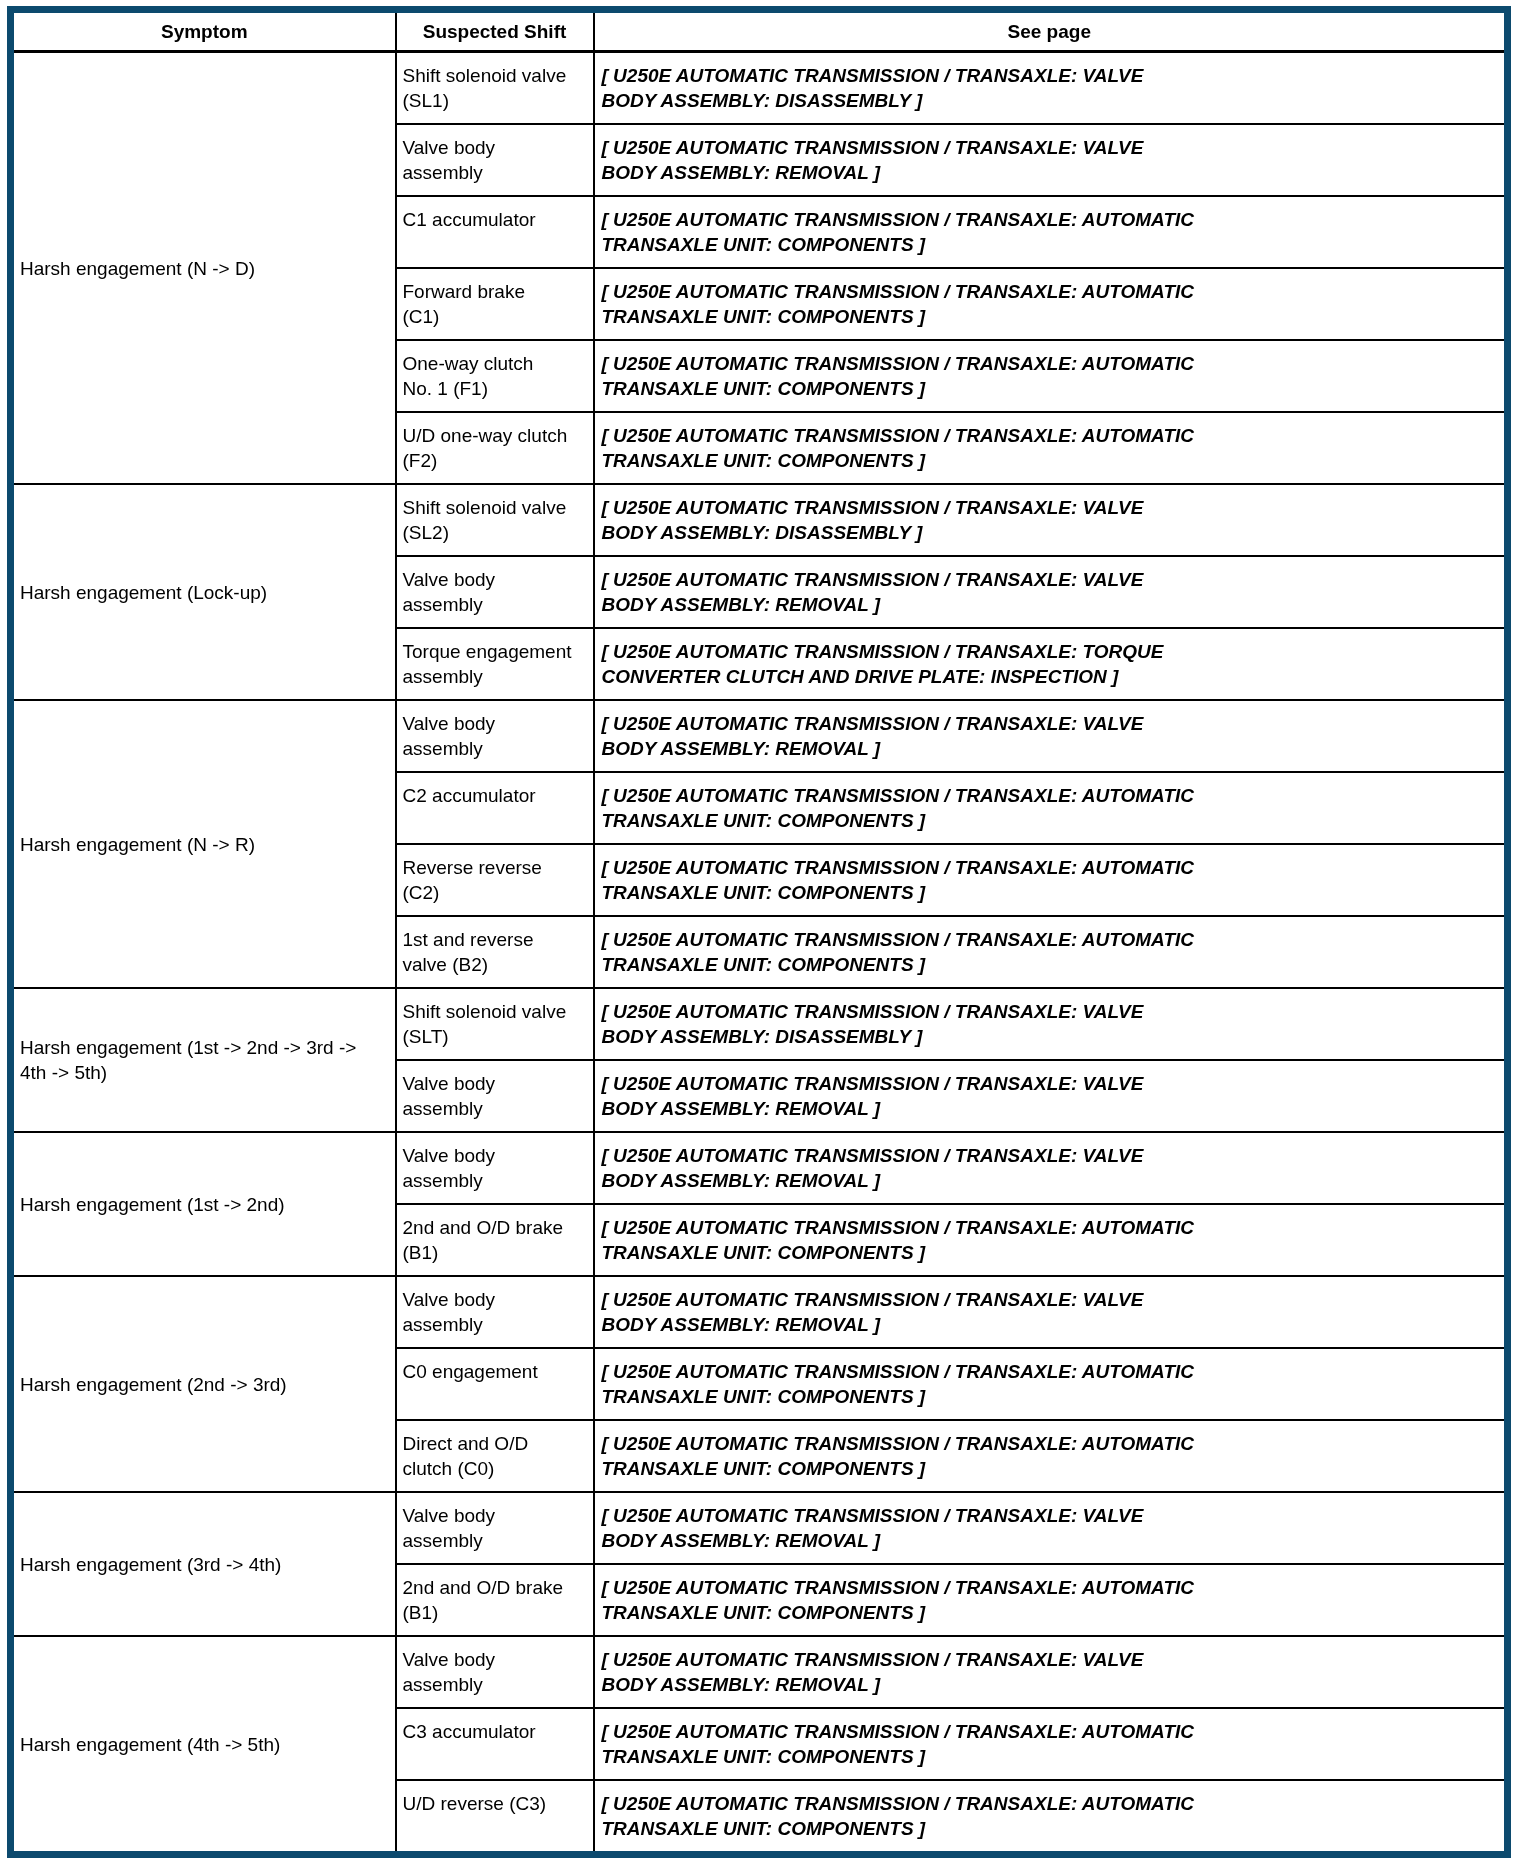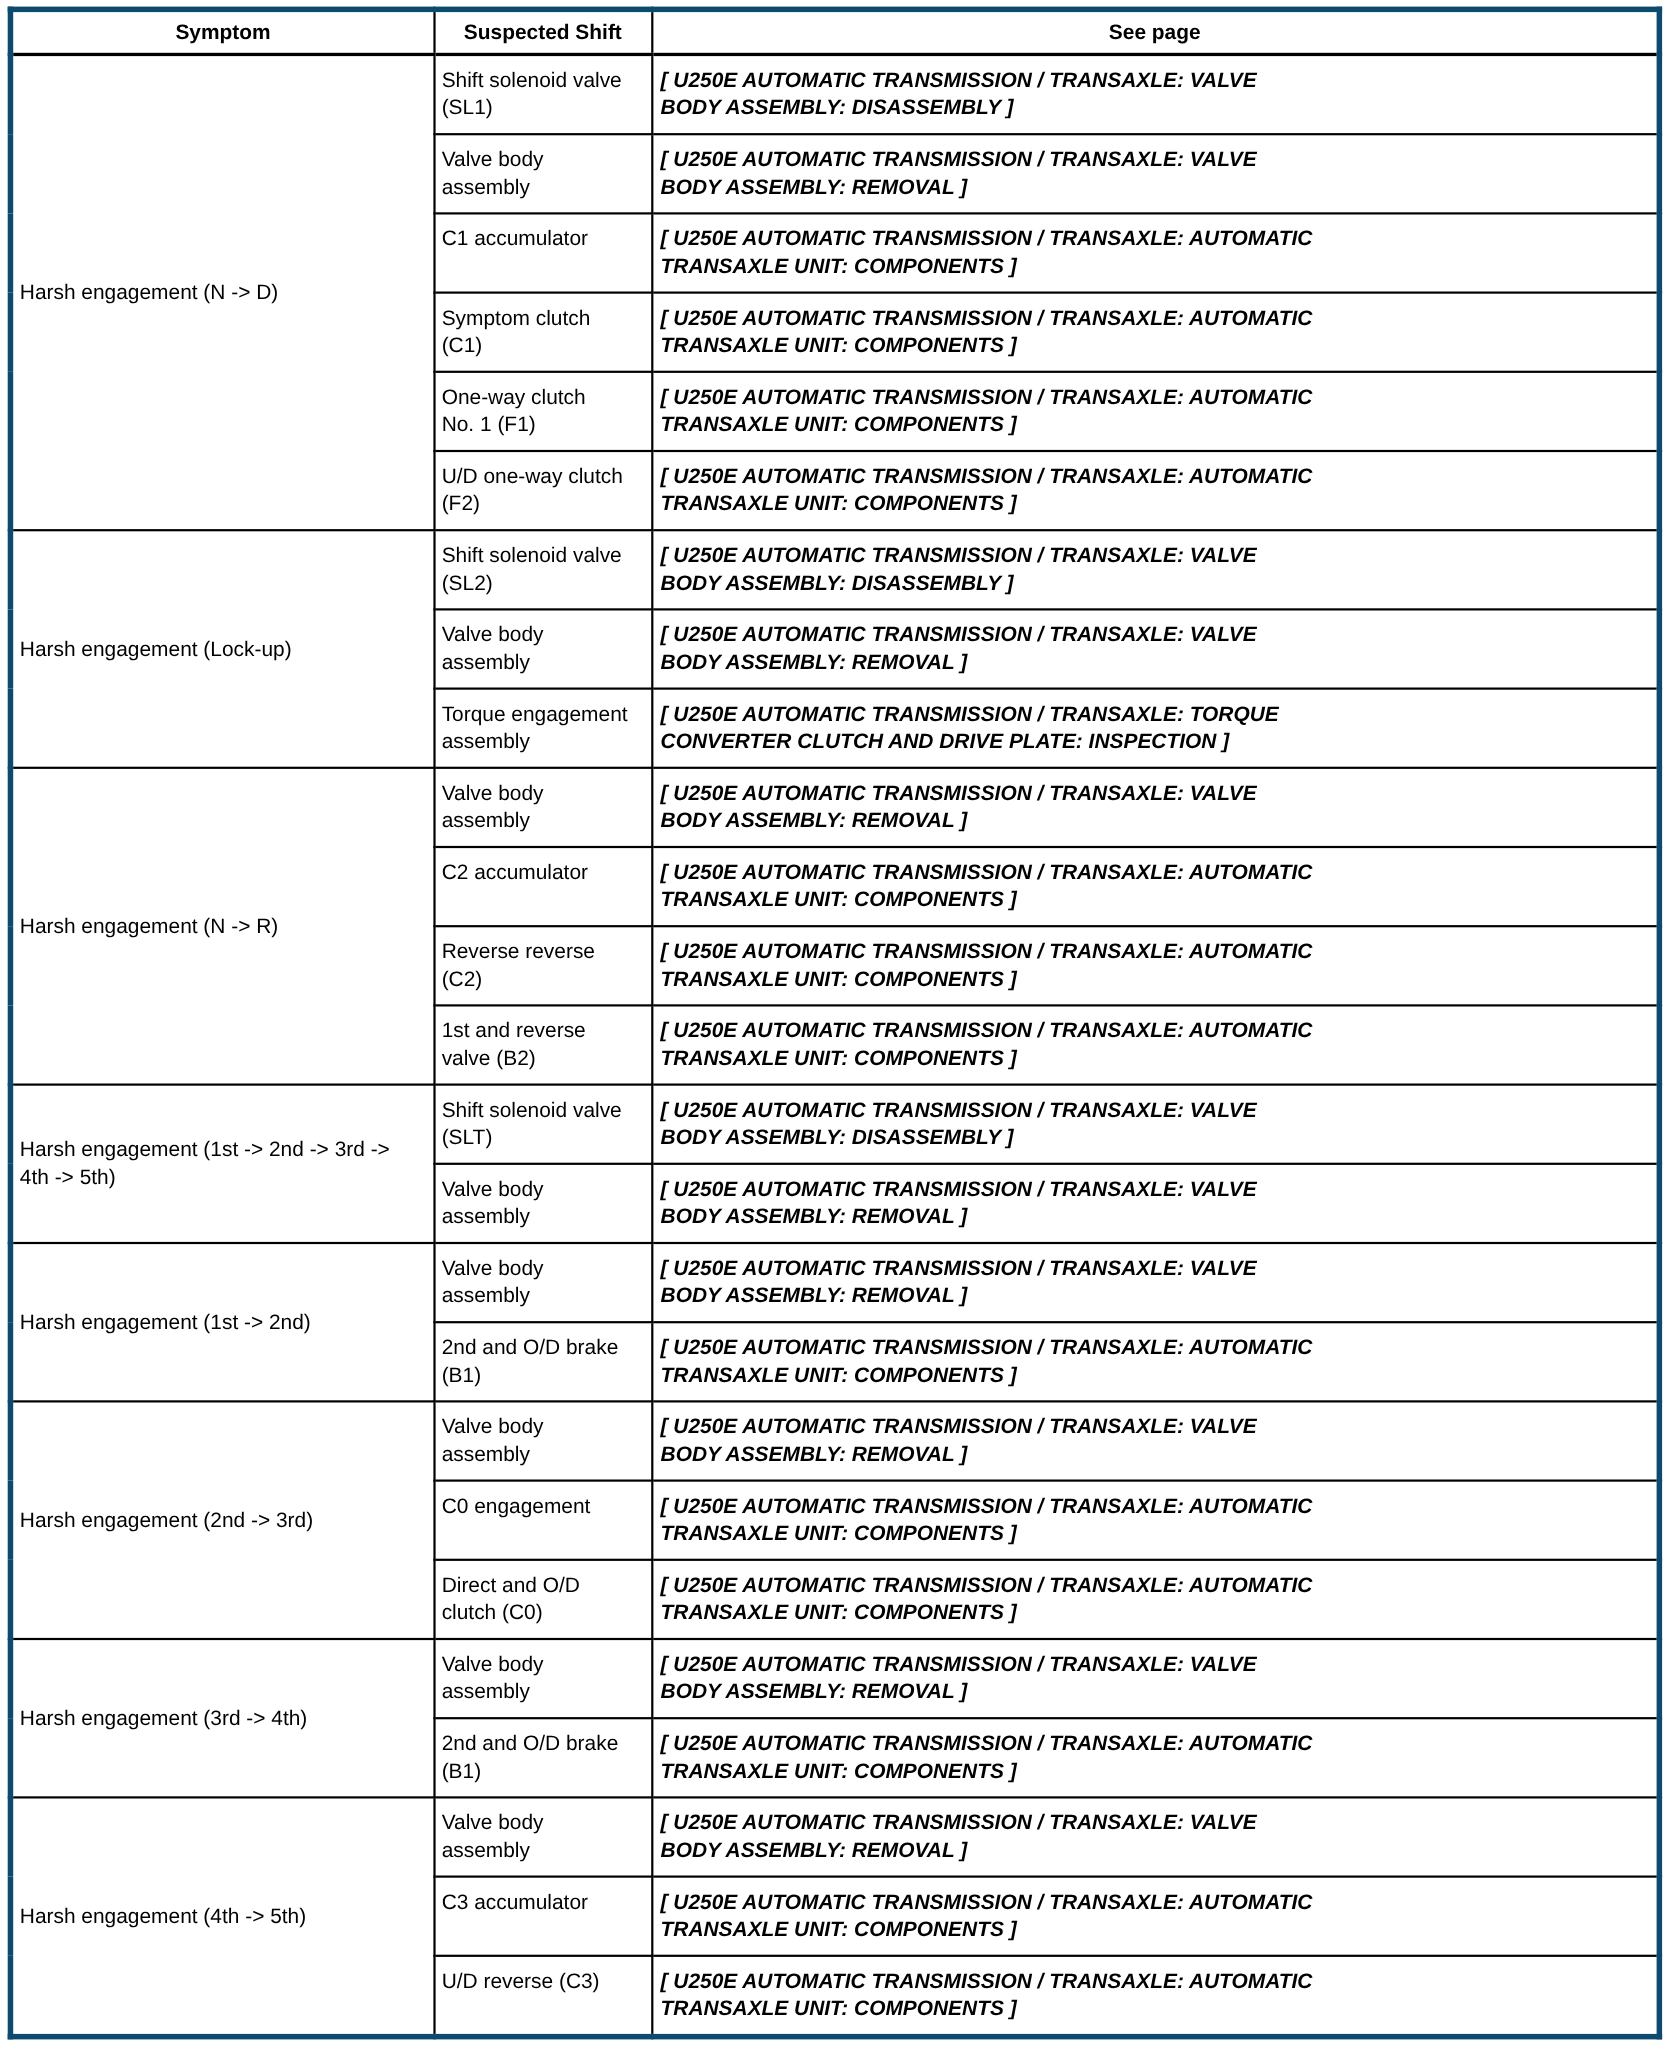--- a/index.html
+++ b/index.html
@@ -11,21 +11,21 @@
     font-family: "Liberation Sans", "DejaVu Sans", sans-serif;
     color: #000000;
   }
   .table-wrap {
     padding: 6px 7px;
   }
   table.trouble-table {
     border-collapse: collapse;
     width: 1504px;
     table-layout: fixed;
-    border: 5px solid #0c4a6e;
+    border: 7px solid #0c4a6e;
     background: #fff;
   }
   col.col-symptom { width: 385px; }
   col.col-area    { width: 198px; }
   col.col-page    { width: auto;  }
 
   th, td {
     border: 2px solid #000;
     font-size: 19px;
     line-height: 25px;
@@ -86,21 +86,21 @@
 assembly</td>
           <td class="page-cell">[ U250E AUTOMATIC TRANSMISSION / TRANSAXLE: VALVE
 BODY ASSEMBLY: REMOVAL ]</td>
         </tr>
         <tr>
           <td class="area-cell">C1 accumulator</td>
           <td class="page-cell">[ U250E AUTOMATIC TRANSMISSION / TRANSAXLE: AUTOMATIC
 TRANSAXLE UNIT: COMPONENTS ]</td>
         </tr>
         <tr>
-          <td class="area-cell">Symptom clutch
+          <td class="area-cell">Forward brake
 (C1)</td>
           <td class="page-cell">[ U250E AUTOMATIC TRANSMISSION / TRANSAXLE: AUTOMATIC
 TRANSAXLE UNIT: COMPONENTS ]</td>
         </tr>
         <tr>
           <td class="area-cell">One-way clutch
 No. 1 (F1)</td>
           <td class="page-cell">[ U250E AUTOMATIC TRANSMISSION / TRANSAXLE: AUTOMATIC
 TRANSAXLE UNIT: COMPONENTS ]</td>
         </tr>

